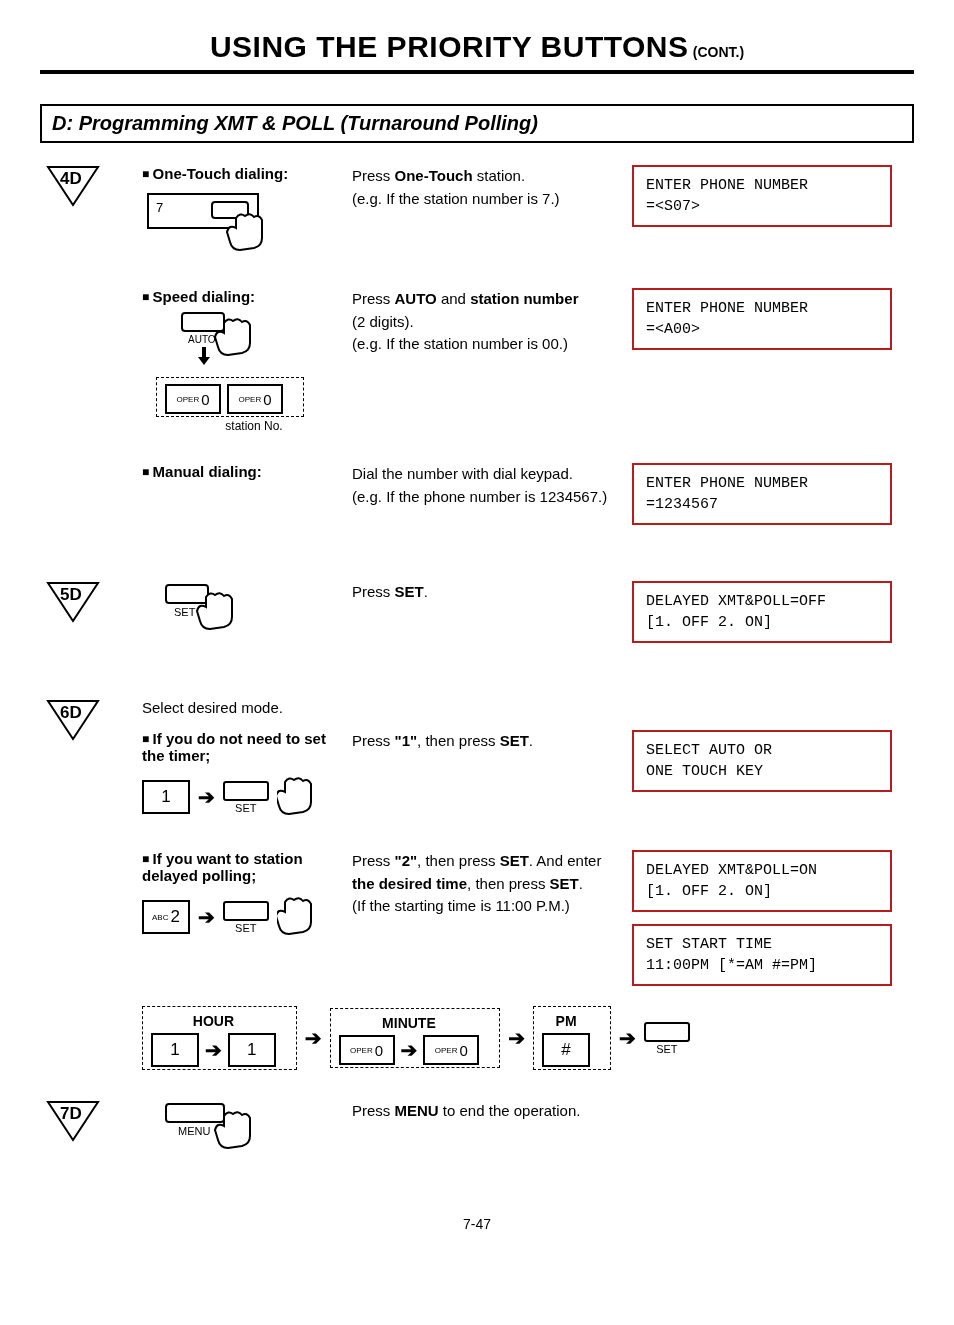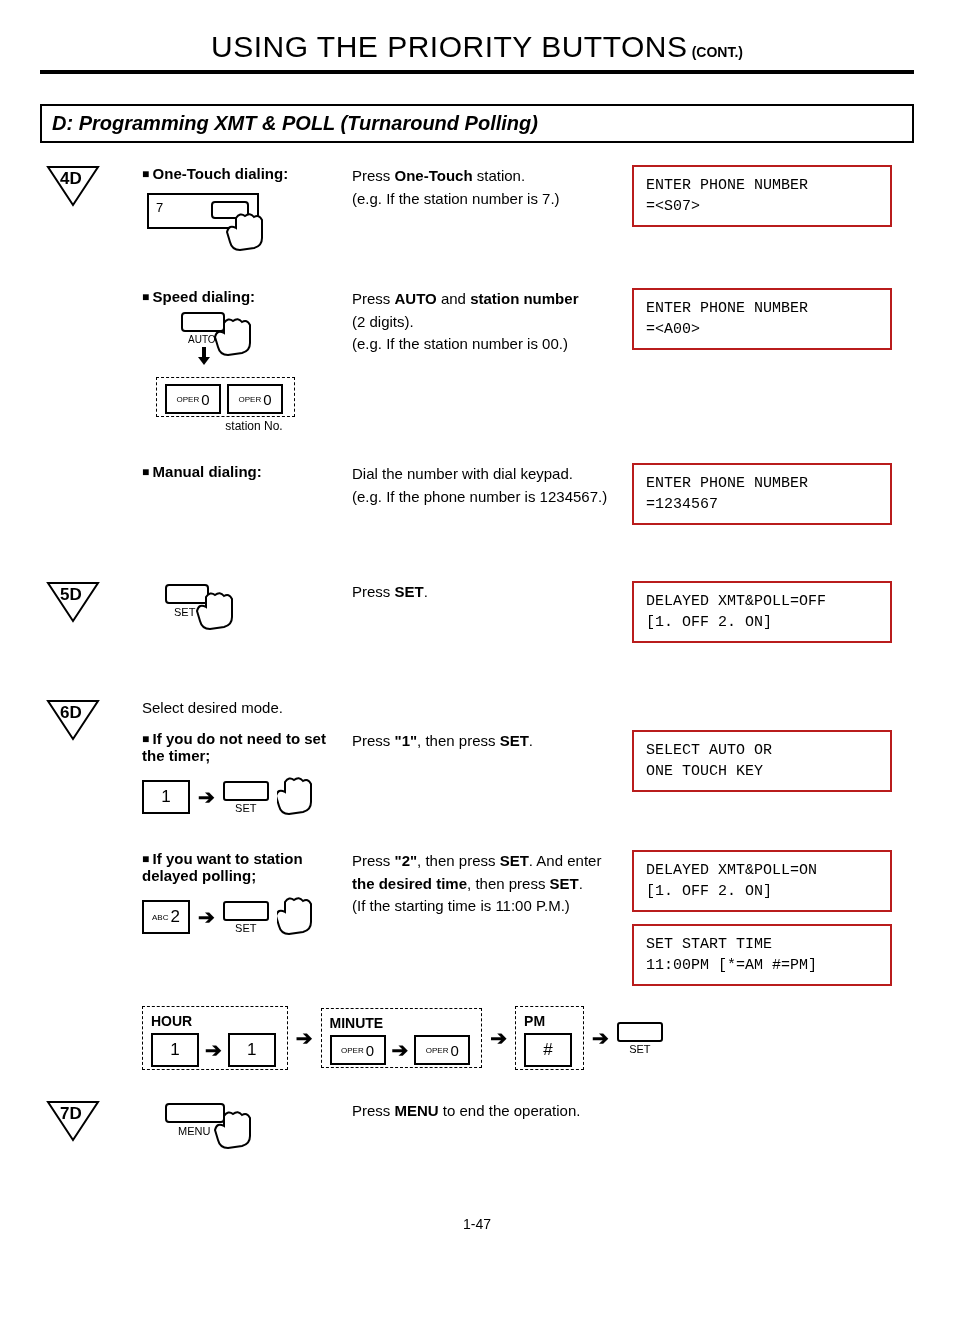--- a/index.html
+++ b/index.html
@@ -9,21 +9,21 @@
     padding: 30px 40px;
     color: #000;
     width: 874px;
   }
   .page-title {
     text-align: center;
     margin-bottom: 6px;
   }
   .page-title .main {
     font-size: 30px;
-    font-weight: 400;
+    font-weight: 700;
     letter-spacing: 0.5px;
   }
   .page-title .cont {
     font-size: 14px;
     font-weight: 900;
   }
   .hr-thick {
     border: 0;
     border-top: 4px solid #000;
     margin: 4px 0 30px 0;
@@ -102,23 +102,24 @@
   }
   .keyrow {
     display: flex;
     align-items: center;
     gap: 8px;
     flex-wrap: wrap;
     margin-top: 10px;
   }
   .dashbox {
     border: 1.5px dashed #000;
-    padding: 6px 11px 2px 8px;
+    padding: 6px 20px 2px 8px;
     display: inline-flex;
     flex-direction: column;
+    align-items: center;
     gap: 2px;
   }
   .dashbox .dlabel {
     font-weight: 900;
     font-size: 14px;
     margin-bottom: 2px;
   }
   .dashbox .row {
     display: flex;
     align-items: center;
@@ -404,13 +405,13 @@
           <use href="#hand-only" x="56" y="10"></use>
         </svg>
       </div>
       <div class="instr">
         <span>Press </span><b>MENU</b><span> to end the operation.</span>
       </div>
     </div>
   </div>
 </div>
 
-<div class="page-num">1-47</div>
+<div class="page-num">7-47</div>
 
 </body></html>

